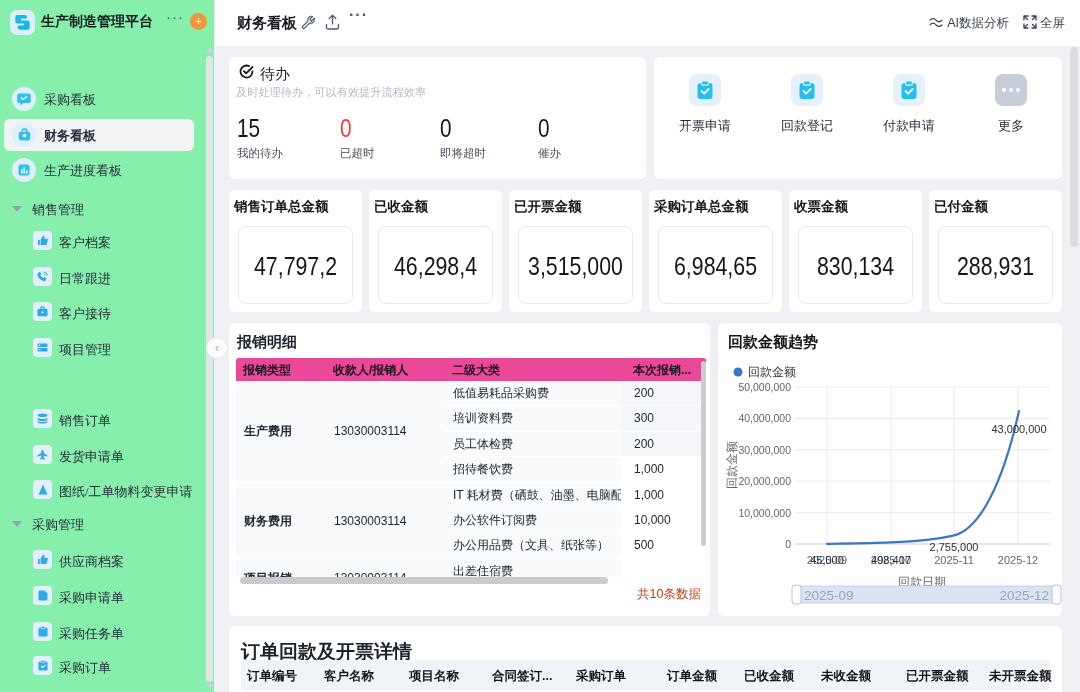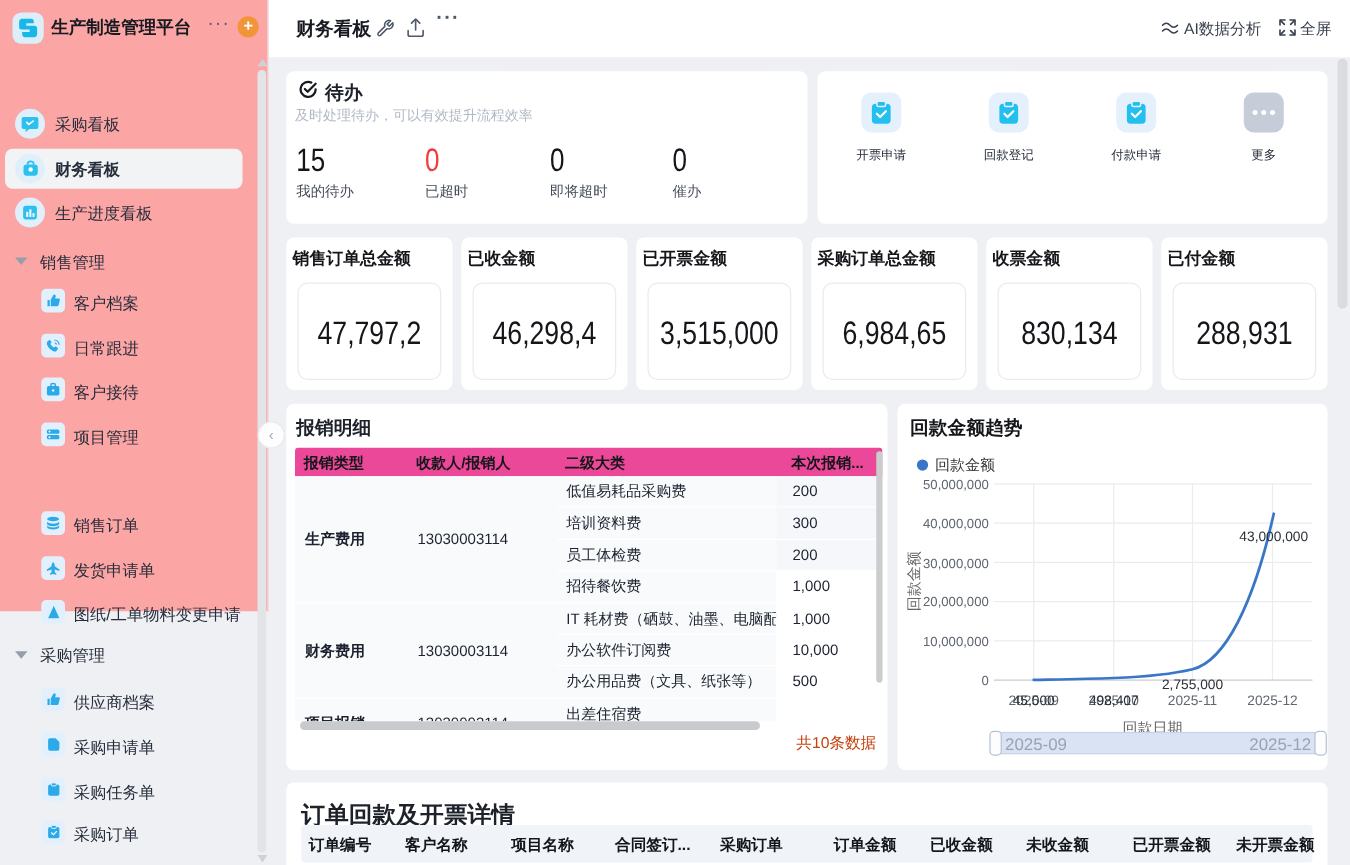--- a/index.html
+++ b/index.html
@@ -1,19 +1,19 @@
 <!DOCTYPE html>
 <html><head>
 <meta charset="utf-8">
 <style>
 * { margin:0; padding:0; box-sizing:border-box; }
 html,body { width:1080px; height:692px; overflow:hidden; font-family:"Liberation Sans",sans-serif; background:#eef0f4; color:#1d2129; }
 
 
-#sidebar { position:absolute; left:0; top:0; width:215px; height:489px; background:#fca5a5; z-index:5; border-right:1px solid #eceef0; }
+#sidebar { position:absolute; left:0; top:0; width:215px; height:692px; background:#86efac; z-index:5; border-right:1px solid #eceef0;font-family:Liberation Serif, serif; }
 #logo-row { position:absolute; left:0; top:0; width:215px; height:46px; }
 #logo-box { position:absolute; left:10px; top:10px; width:25px; height:25px; border-radius:7px; background:#ddeefb; }
 #logo-title { position:absolute; left:41px; top:13px; font-size:14px; font-weight:bold; color:#171a20; }
 #logo-dots { position:absolute; left:166px; top:10px; font-size:15px; color:#4e5969; letter-spacing:1px; }
 #logo-plus { position:absolute; left:190px; top:13px; width:17px; height:17px; border-radius:50%; background:#f2943a; color:#fff; font-size:13px; line-height:16px; text-align:center; font-weight:bold; }
 .nav-item { position:absolute; left:0; width:204px; height:32px; }
 .nav-item .ic { position:absolute; left:12px; top:4px; width:24px; height:24px; border-radius:50%; background:#dff0fc; }
 .nav-item .tx { position:absolute; left:44px; top:8px; font-size:13px; color:#272e3b; }
 .nav-item.sel { background:#f2f3f5; border-radius:6px; left:4px; width:190px; }
 .nav-item.sel .ic { left:8px; }
@@ -32,30 +32,30 @@
 #tb-title { position:absolute; left:22px; top:14px; font-size:15px; font-weight:bold; color:#171a20; }
 .tb-ic { position:absolute; top:14px; color:#4e5969; }
 #tb-right { position:absolute; right:15px; top:15px; font-size:12.5px; color:#383f4c; }
 
 
 #content { position:absolute; left:215px; top:46px; width:865px; height:646px; background:#eef0f4; }
 .card { position:absolute; background:#fff; border-radius:6px; }
 
 
 #todo { left:14px; top:11px; width:417px; height:122px; }
-#todo .ttl { position:absolute; left:31px; top:8px; font-size:15px; font-weight:bold; }
+#todo .ttl { position:absolute; left:31px; top:8px; font-size:15px; font-weight:normal; }
 #todo .sub { position:absolute; left:7px; top:28px; font-size:11.2px; color:#b2b9c6; }
 .tstat { position:absolute; top:56px; }
 .tstat .n { font-size:26px; font-weight:500; color:#14161a; line-height:30px; transform:scaleX(.8); transform-origin:0 50%; }
 .tstat .l { font-size:11.5px; color:#464d59; margin-top:3px; }
 #actions { left:439px; top:11px; width:408px; height:122px; }
 .act { position:absolute; top:17px; width:102px; text-align:center; }
 .act .box { width:32px; height:32px; border-radius:8px; background:#e4f1fc; margin:0 auto; }
 .act .box.gray { background:#c6ccd8; }
-.act .lb { margin-top:11px; font-size:10px; color:#272e3b; }
+.act .lb { margin-top:11px; font-size:13px; color:#272e3b; }
 
 
 .stat { top:144px; width:133px; height:122px; }
 .stat .t { position:absolute; left:5px; top:8px; font-size:13.5px; font-weight:bold; color:#14161a; }
 .stat .box { position:absolute; left:9px; top:36px; right:9px; height:78px; border:1px solid #e9ebf0; border-radius:8px; overflow:hidden; }
 .stat .v { position:absolute; left:-20px; right:-20px; top:24px; text-align:center; font-size:26px; font-weight:500; color:#14161a; white-space:nowrap; transform:scaleX(.82); }
 
 
 #expense { left:14px; top:277px; width:481px; height:293px; }
 #expense .ttl { position:absolute; left:8px; top:10px; font-size:15px; font-weight:bold; }

